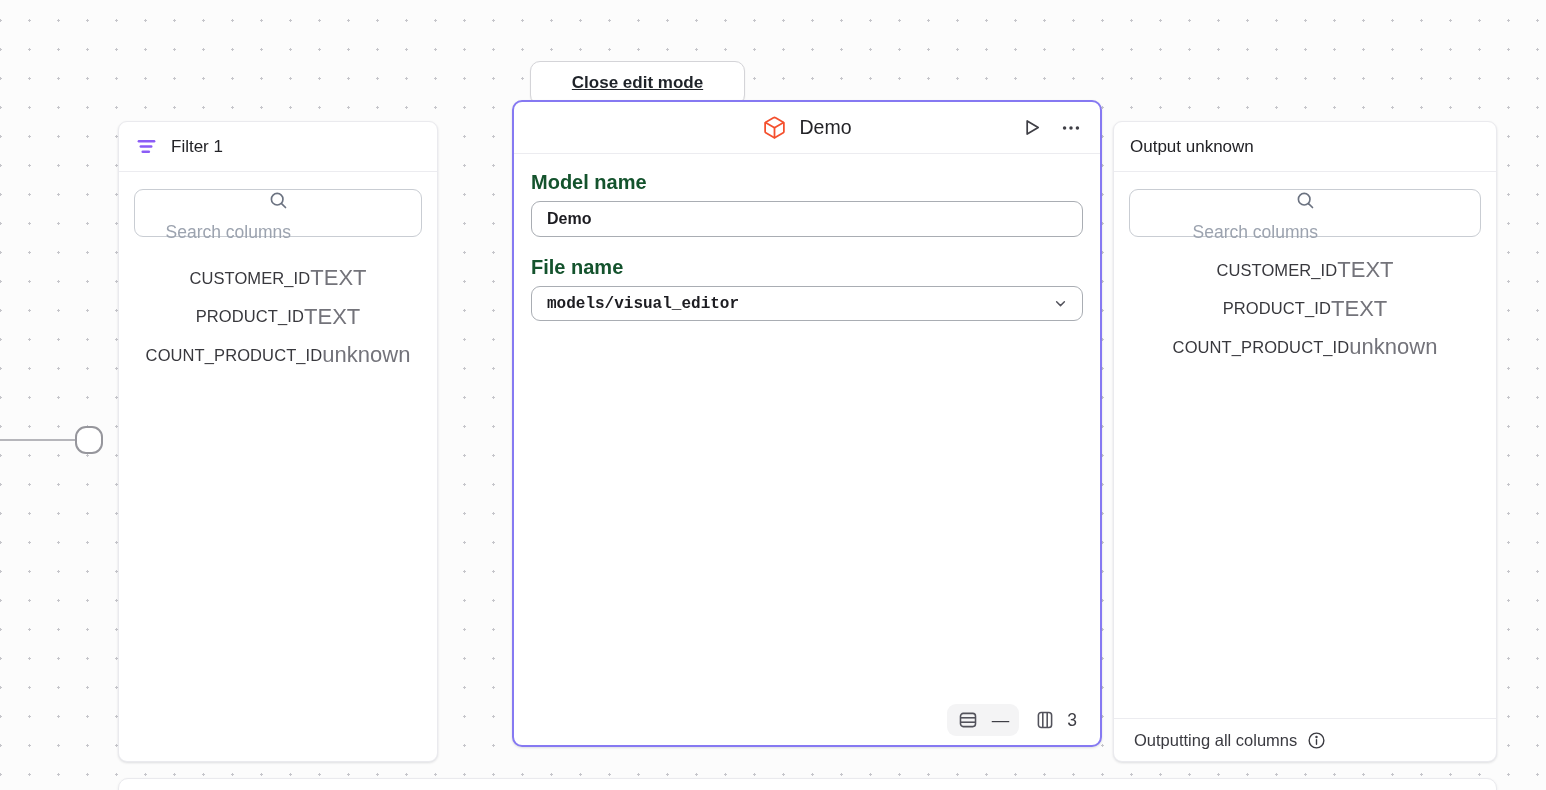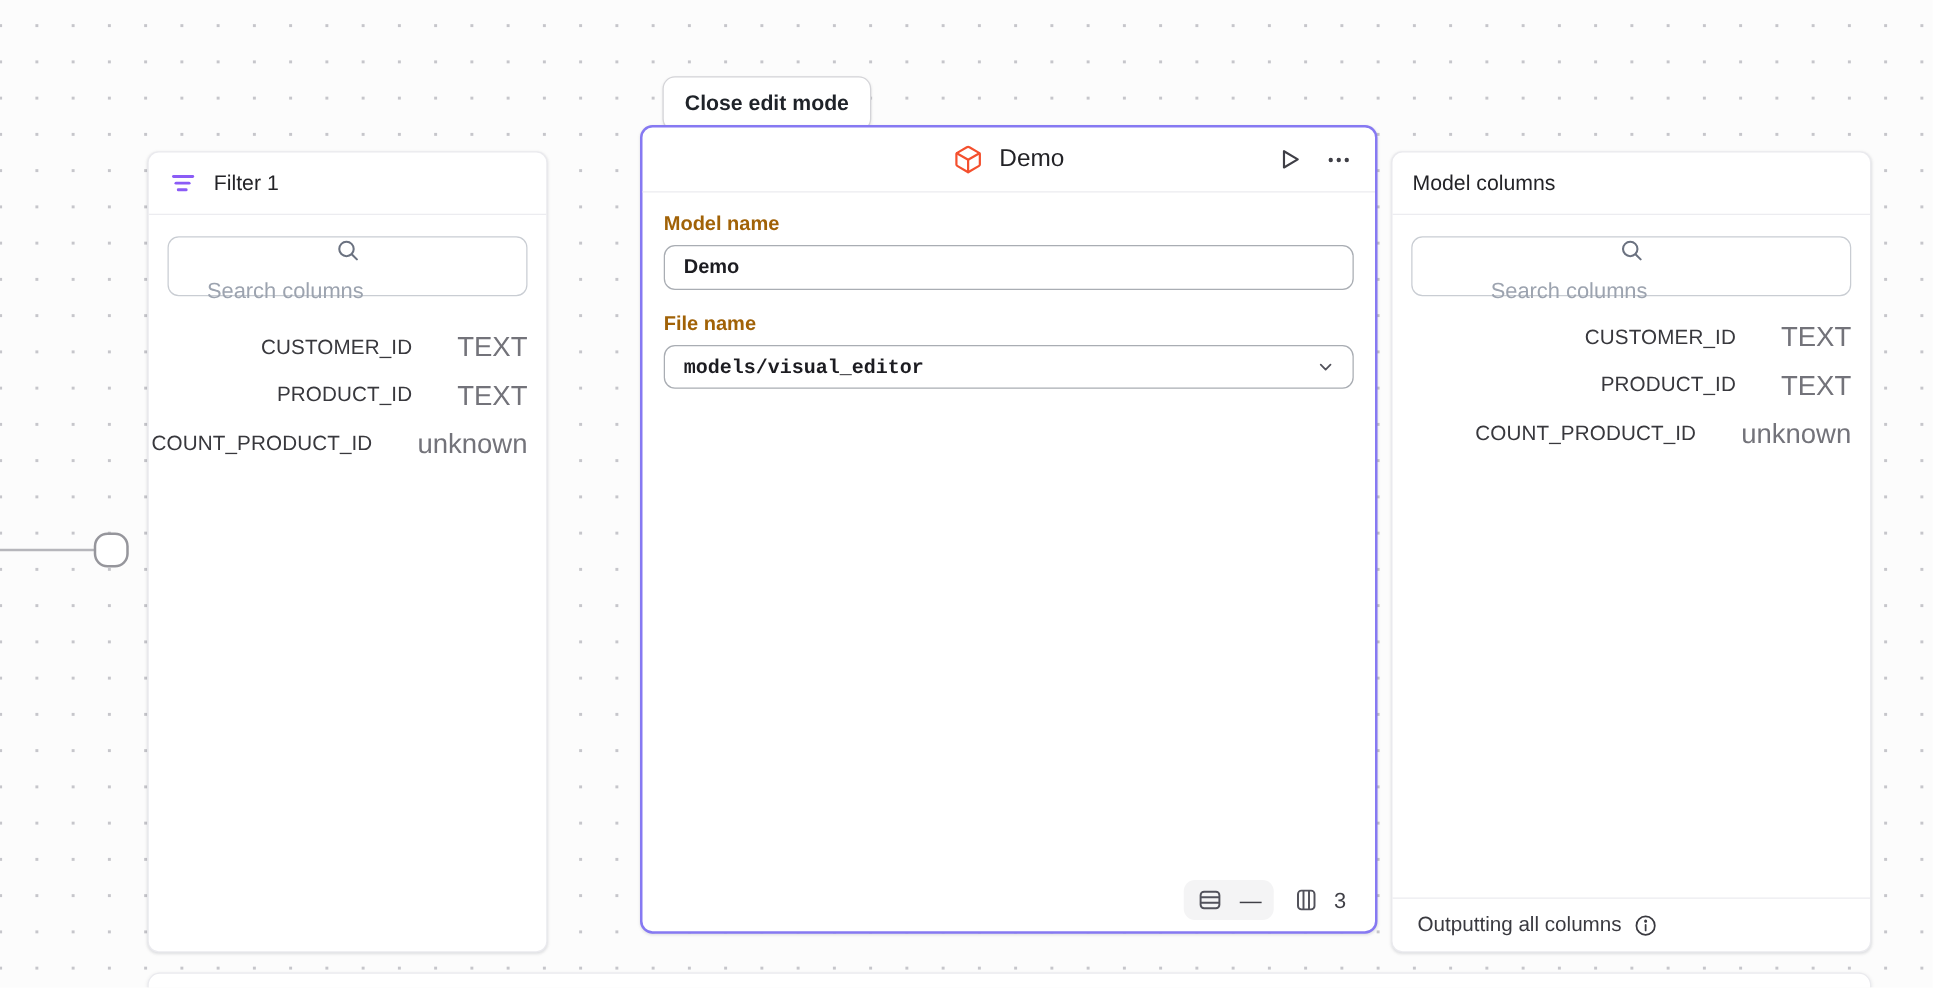--- a/index.html
+++ b/index.html
@@ -28,28 +28,29 @@
     position: absolute; left: 75px; top: 426px;
     width: 28px; height: 28px;
     background: #ffffff;
     border: 2px solid #96969c;
     border-radius: 11px;
   }
 
   
   .close-edit-btn {
     position: absolute; left: 530px; top: 61px;
-    width: 167px; height: 44px;
+    width: 215px; height: 44px;
     background: #ffffff;
     border: 1px solid #d4d4d8;
     border-radius: 10px;
     box-shadow: 0 1px 2px rgba(0,0,0,.07);
     font-size: 17px; font-weight: 700; color: #1f2329;
     display: flex; align-items: center; justify-content: center;
     cursor: pointer;
+    text-decoration: underline;
   }
 
   
   .panel {
     position: absolute;
     background: #ffffff;
     border: 1px solid #eaeaee;
     border-radius: 9px;
     box-shadow: 0 1px 3px rgba(16,24,40,.08), 0 1px 2px rgba(16,24,40,.05);
   }
@@ -75,21 +76,21 @@
   .search-box input {
     border: none; outline: none; flex: 1;
     font-family: inherit;
     font-size: 17.5px; color: #27272a; background: transparent;
   }
   .search-box input::placeholder { color: #9ca3af; }
 
   .col-list { padding: 0 15px; }
   .col-row {
     height: 38.5px;
-    display: flex; align-items: center; justify-content: flex-end; gap: 36px;
+    display: flex; align-items: center; justify-content: center;
   }
   .col-name { font-size: 16.5px; color: #38383d; letter-spacing: .1px; }
   .col-type { font-size: 22px; color: #73737a; }
 
   
   .filter-panel { left: 118px; top: 121px; width: 320px; height: 641px; }
   .filter-panel .col-list { margin-top: 22px; }
 
   
   .model-panel {
@@ -113,21 +114,21 @@
     margin-left: auto;
     display: flex; align-items: center; gap: 17px;
     z-index: 1;
   }
   .icon-btn {
     background: none; border: none; cursor: pointer;
     display: flex; align-items: center; justify-content: center;
     padding: 0;
   }
   .model-body { padding: 17px 17px 0 17px; }
-  .field-label { font-size: 16px; font-weight: 600; color: #a16207; margin-bottom: 7px; }
+  .field-label { font-size: 20px; font-weight: 600; color: #14532d; margin-bottom: 7px; }
   .text-input {
     width: 100%; height: 36px;
     border: 1px solid #a9adb3;
     border-radius: 9px;
     padding: 0 15px;
     font-family: inherit;
     font-size: 16px; font-weight: 600; color: #1c1c21;
     outline: none; background: #fff;
   }
   .field-gap { height: 19px; }
@@ -287,21 +288,21 @@
             <line x1="14.4" y1="3.8" x2="14.4" y2="20.2"></line>
           </svg>
         </span>
         <span class="stat-num">3</span>
       </div>
     </div>
   </div>
 
   <div class="panel output-panel">
     <div class="panel-header">
-      <span class="panel-title">Model columns</span>
+      <span class="panel-title">Output unknown</span>
     </div>
     <div class="search-box">
       <span style="display:flex">
         <svg width="21" height="21" viewBox="0 0 24 24" fill="none" stroke="#6b7280" stroke-width="1.9" stroke-linecap="round">
           <circle cx="10.5" cy="10.5" r="6.6"></circle>
           <line x1="15.5" y1="15.5" x2="20" y2="20"></line>
         </svg>
       </span>
       <input type="text" placeholder="Search columns" style="">
     </div>

